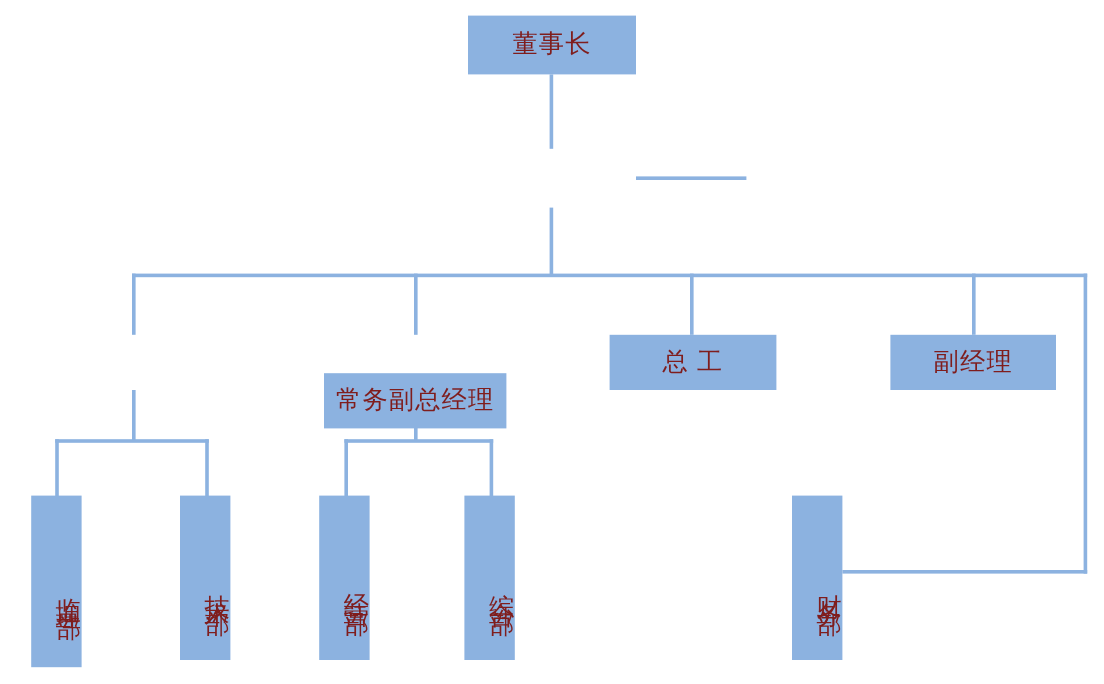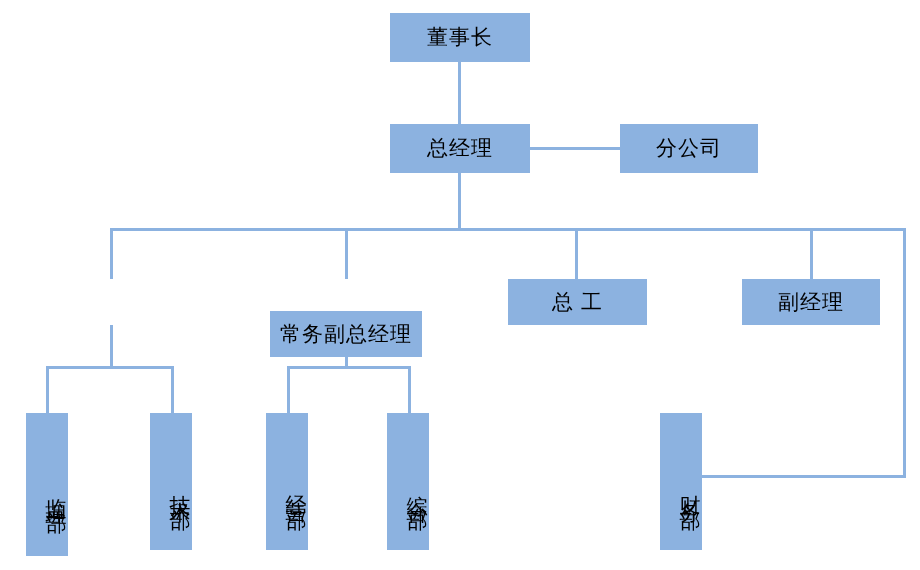--- a/index.html
+++ b/index.html
@@ -12,21 +12,21 @@
     position: relative;
     width: 920px;
     height: 570px;
     background: #ffffff;
     overflow: hidden;
     font-family: "Liberation Sans", "DejaVu Sans", sans-serif;
   }
   .node {
     position: absolute;
     background: #8cb2e0;
-    color: #000000;
+    color: #7f1d1d;
     display: flex;
     align-items: center;
     justify-content: center;
     text-align: left;
     box-sizing: border-box;
     letter-spacing: 1px;
     line-height: 1.15;
     z-index: 2;
   }
   .node.horizontal {
@@ -77,27 +77,21 @@
 
   <div class="connector v" style="left:345px; top:325px; height:43px;"></div>
   <div class="connector h" style="left:287px; top:366px; width:124px;"></div>
   <div class="connector v" style="left:287px; top:366px; height:49px;"></div>
   <div class="connector v" style="left:408px; top:366px; height:49px;"></div>
 
   <div class="node horizontal" style="left:390px; top:13px; width:140px; height:49px;">
     <span>董事长</span>
   </div>
 
-  <div class="node horizontal" style="left:390px; top:124px; width:140px; height:49px;">
-    <span>总经理</span>
-  </div>
 
-  <div class="node horizontal" style="left:620px; top:124px; width:138px; height:49px;">
-    <span>分公司</span>
-  </div>
 
 
   <div class="node horizontal" style="left:270px; top:279px; width:152px; height:46px;margin-top:32px;">
     <span>常务副总经理</span>
   </div>
 
   <div class="node horizontal" style="left:508px; top:279px; width:139px; height:46px;">
     <span>总 工</span>
   </div>
 

